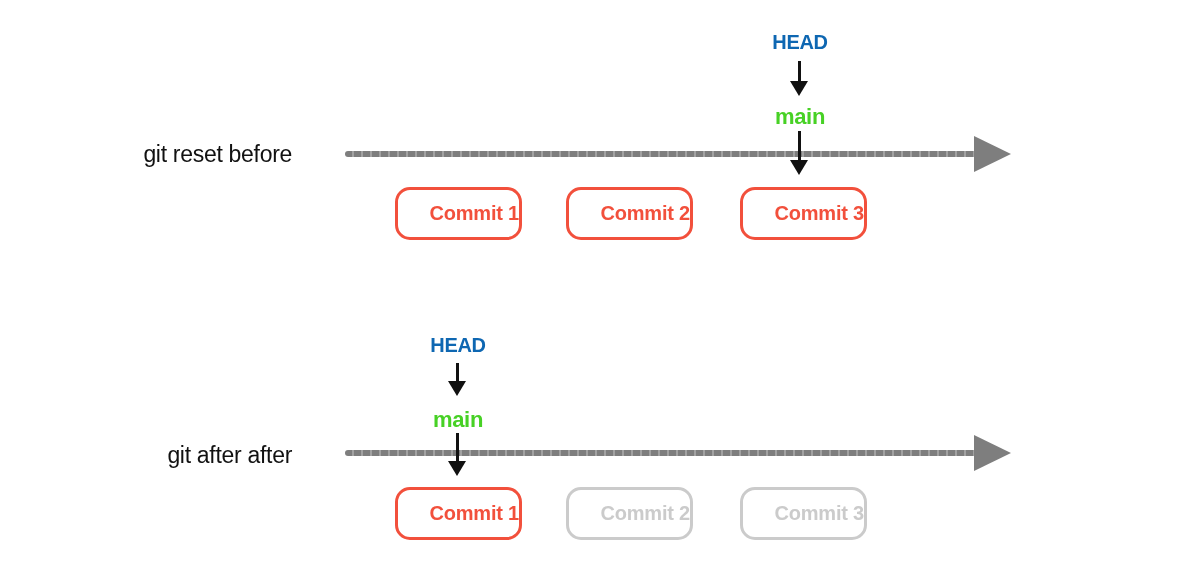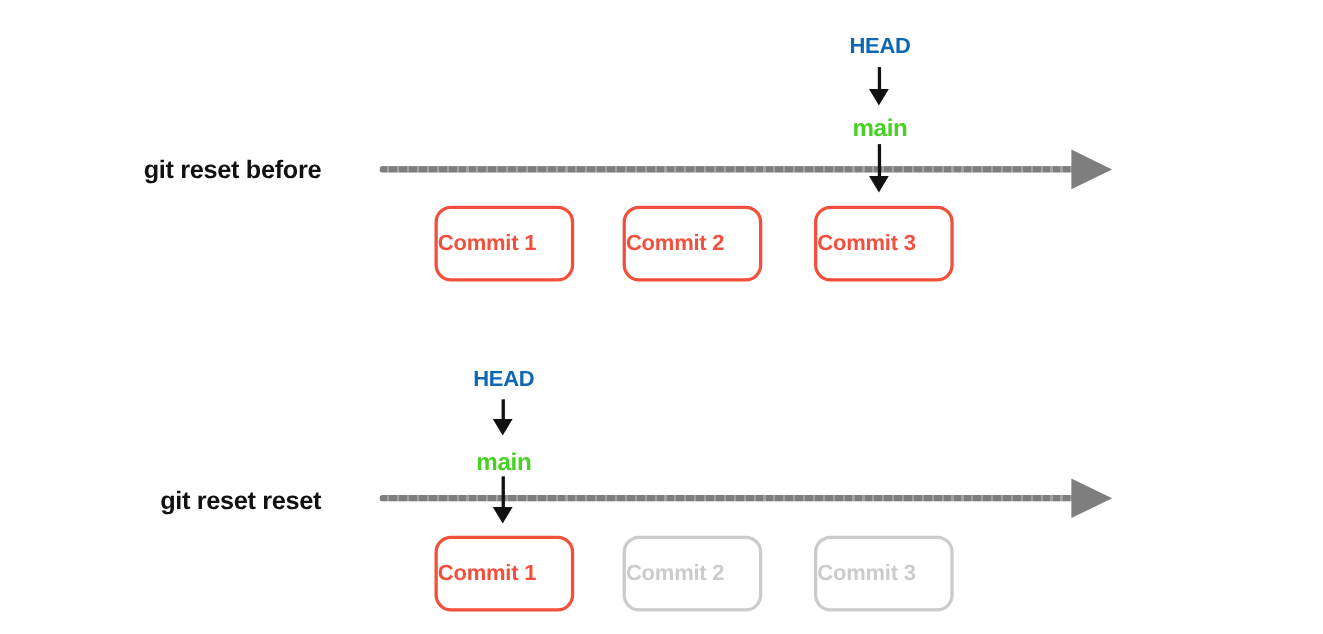--- a/index.html
+++ b/index.html
@@ -19,21 +19,21 @@
     height:576px;
     background:#ffffff;
     border-radius:14px;
     overflow:hidden;
   }
   .abs{position:absolute;}
   .row-label{
     width:232px;
     text-align:right;
     font-size:23px;
-    font-weight:bold;
+    font-weight:normal;
     color:var(--ink);
     letter-spacing:-0.3px;
   }
   .head-label{
     width:120px;
     text-align:center;
     font-size:20px;
     font-weight:bold;
     color:var(--blue);
     letter-spacing:-0.3px;
@@ -66,26 +66,26 @@
     background:var(--ink);
   }
   .varrow-tip{
     width:0;height:0;
     border-left:9px solid transparent;
     border-right:9px solid transparent;
     border-top:15px solid var(--ink);
   }
   .commit{
     width:127px;
-    height:69px;
+    height:53px;
     border:3.5px solid var(--red);
     border-radius:15px;
     display:flex;
     align-items:center;
-    justify-content:flex-start;
+    justify-content:flex-end;
     font-size:20px;
     font-weight:bold;
     color:var(--red);
     letter-spacing:-0.2px;
   }
   .commit[data-state="faded"]{
     border-color:var(--faded);
     color:var(--faded);
   }
 </style>
@@ -115,21 +115,21 @@
     </div>
     <div class="abs commit" style="left:566px;top:187px;" data-state="active">
       <span>Commit 2</span>
     </div>
     <div class="abs commit" style="left:740px;top:187px;" data-state="active">
       <span>Commit 3</span>
     </div>
   </div>
 
   <div class="abs" style="left:0;top:288px;width:1203px;height:288px;">
-    <div class="abs row-label" style="left:60px;top:154px;">git reset reset</div>
+    <div class="abs row-label" style="left:60px;top:154px;">git after after</div>
 
     <div class="abs head-label" style="left:398px;top:46px;">HEAD</div>
 
     <div class="abs varrow-stem" style="left:456px;top:75px;height:20px;"></div>
     <div class="abs varrow-tip" style="left:448px;top:93px;"></div>
 
     <div class="abs branch-label" style="left:398px;top:119px;">main</div>
 
     <div class="abs timeline" style="left:345px;top:162px;"></div>
     <div class="abs timeline-head" style="left:974px;top:147px;"></div>

